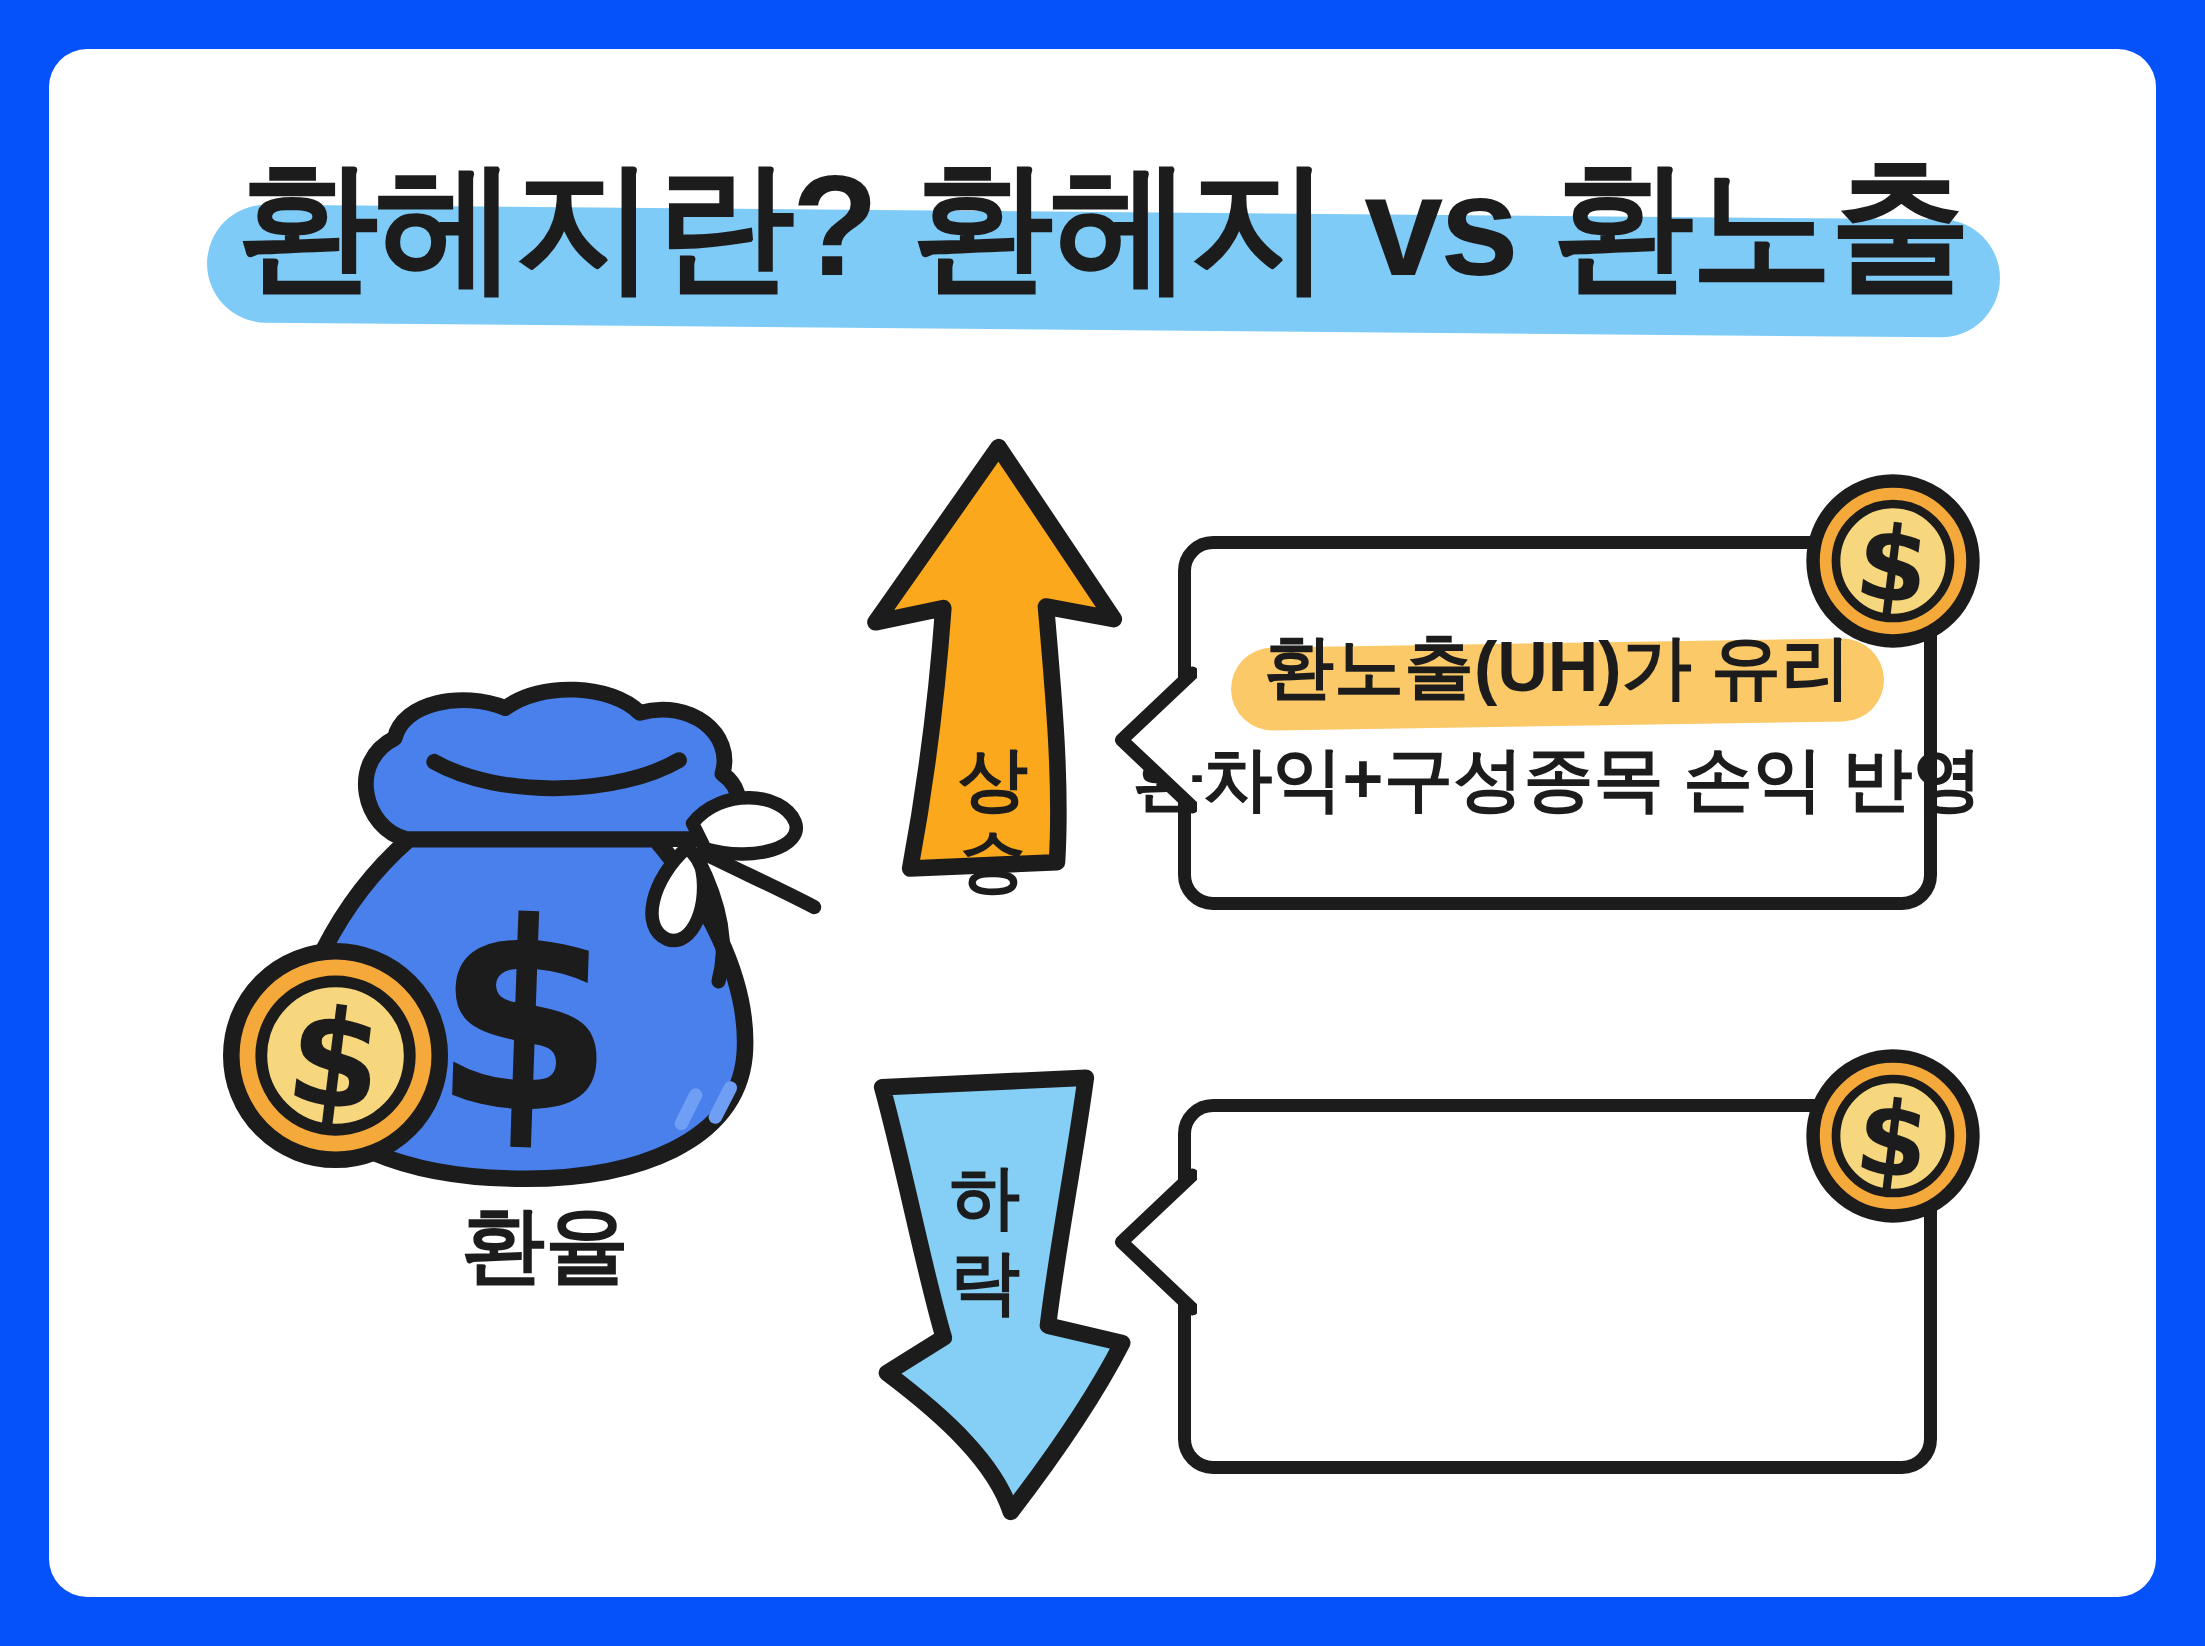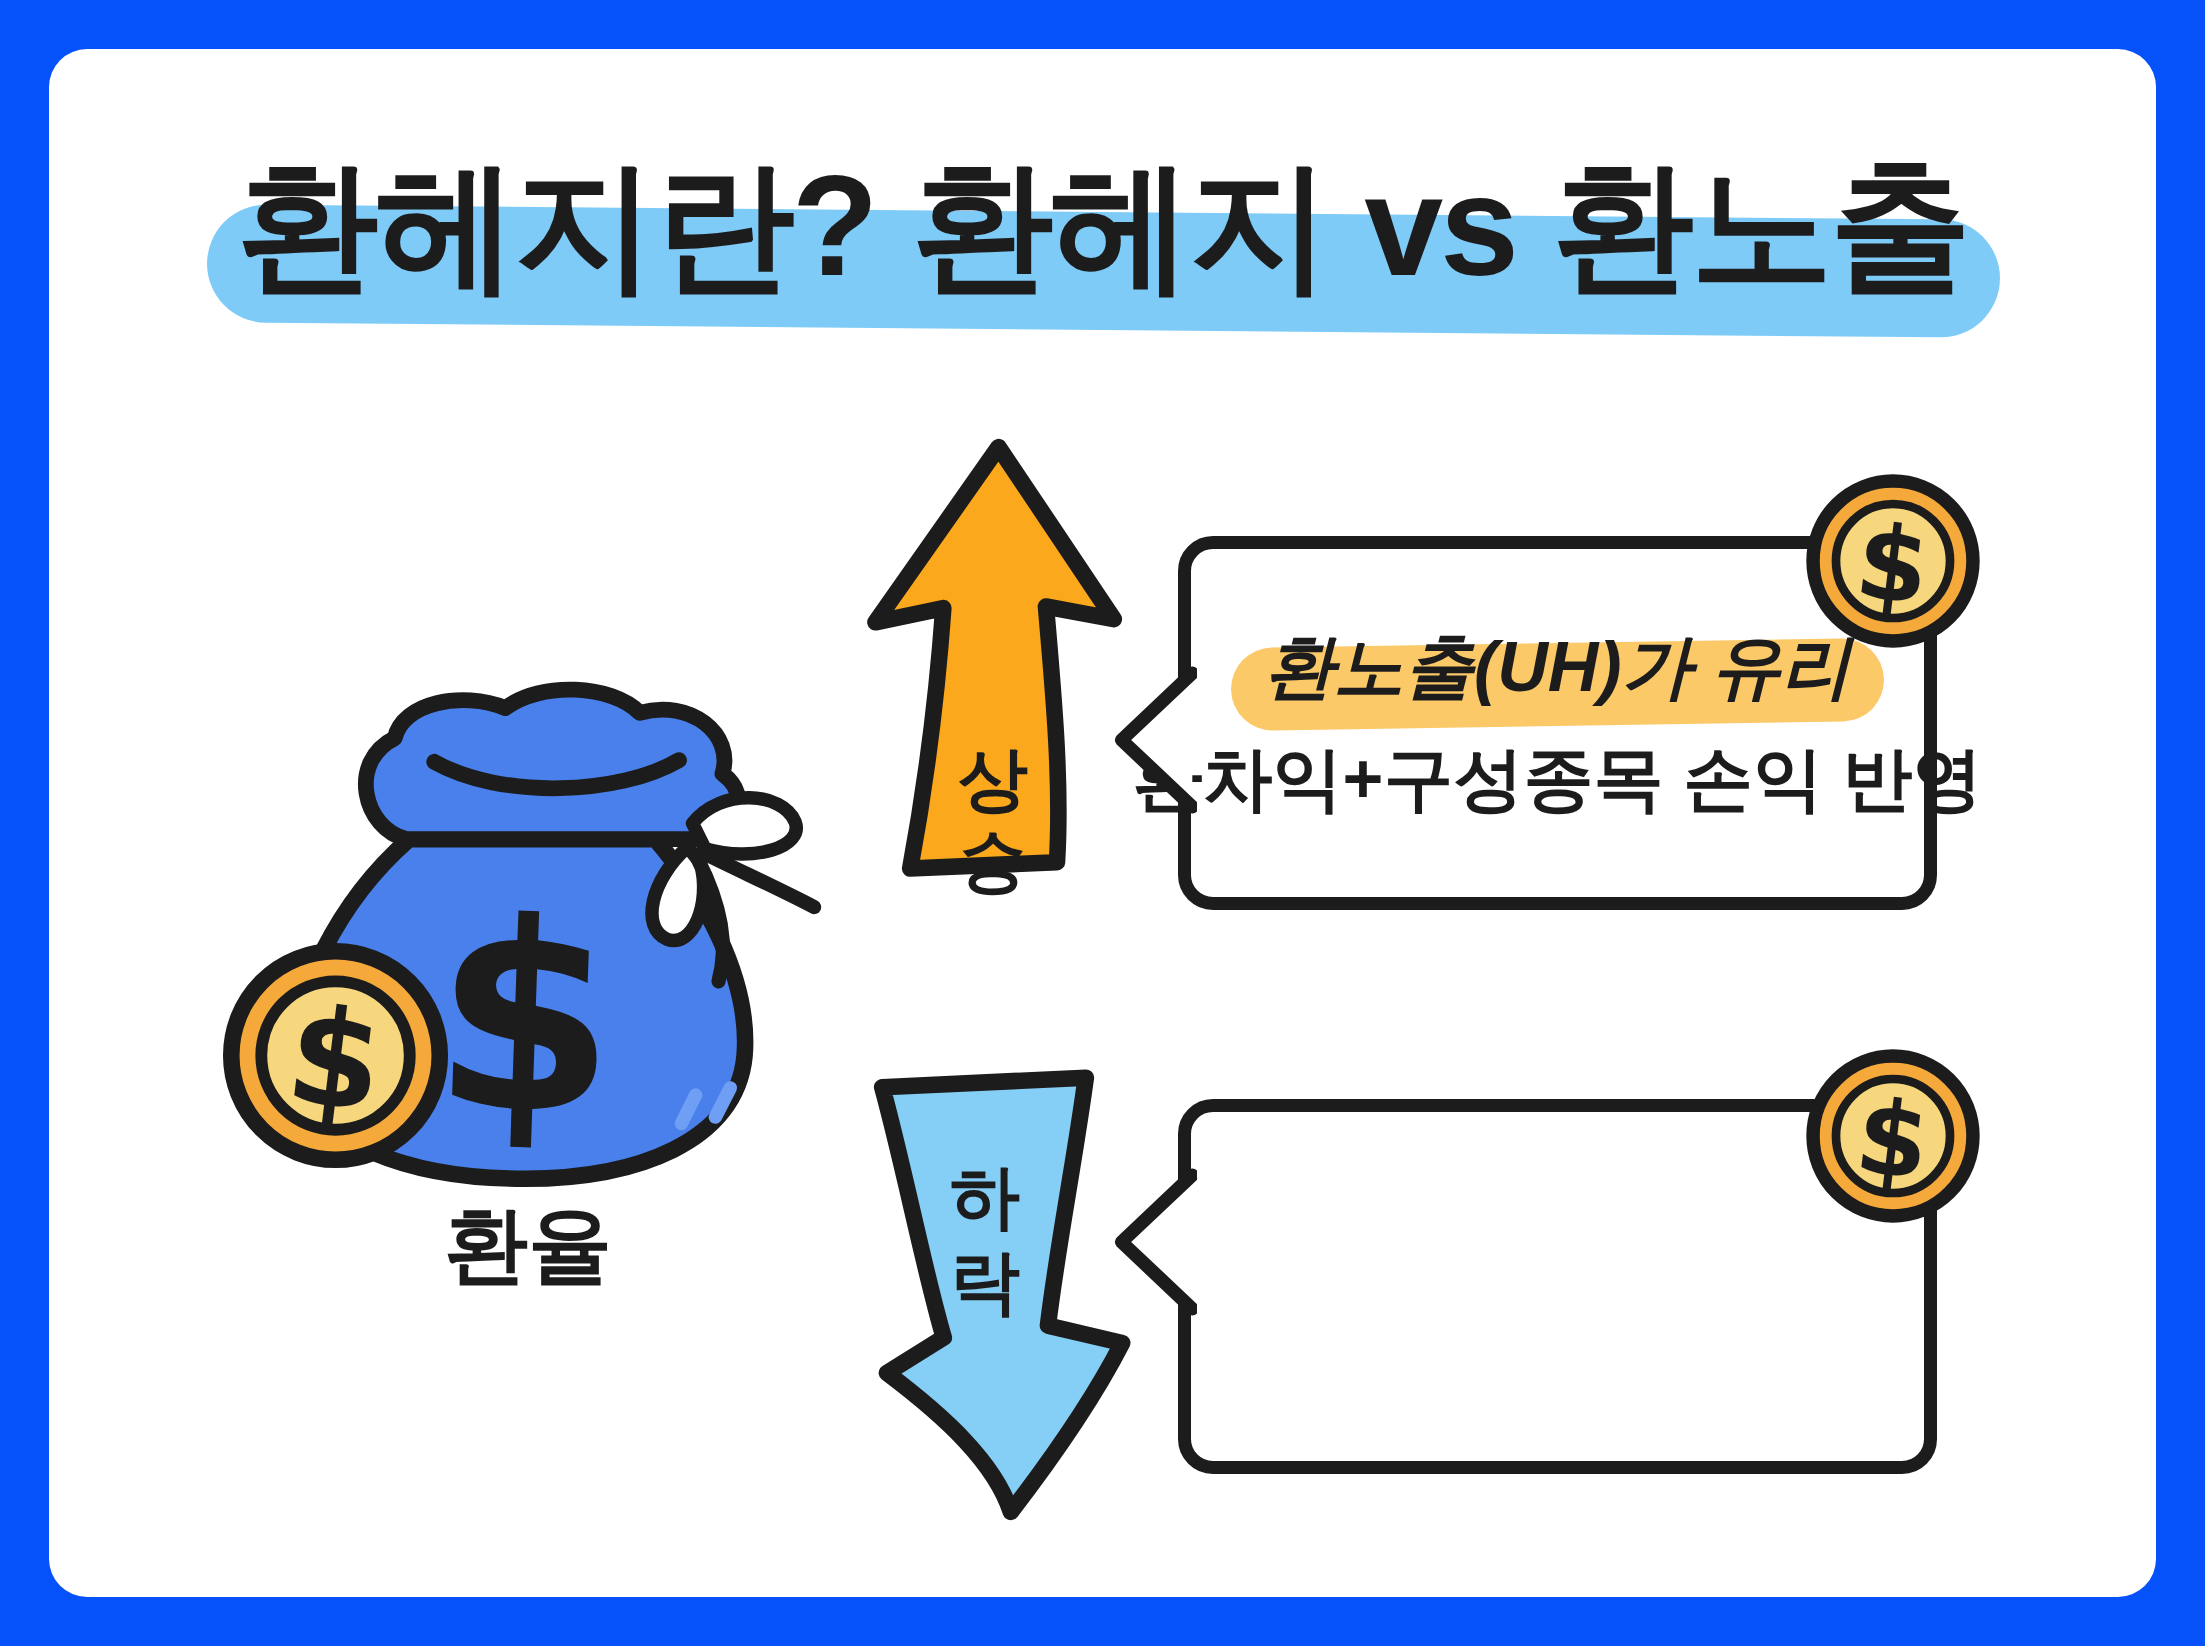--- a/index.html
+++ b/index.html
@@ -25,21 +25,21 @@
   }
   .title-text{
     position:absolute;left:0;top:111px;width:100%;
     text-align:center;font-size:142px;line-height:229px;font-weight:800;
     letter-spacing:-3.2px;white-space:nowrap;
   }
 
   
   .bag-svg{position:absolute;left:209px;top:667px;width:640px;height:537px;}
   .bag-label{
-    position:absolute;left:208px;top:1189px;width:640px;text-align:center;
+    position:absolute;left:225px;top:1189px;width:640px;text-align:center;
     font-size:84px;font-weight:800;
   }
 
   
   .up-arrow-svg{position:absolute;left:847px;top:436px;width:300px;height:442px;}
   .down-arrow-svg{position:absolute;left:849px;top:1065px;width:300px;height:458px;}
   .arrow-label{
     position:absolute;width:103px;text-align:center;
     writing-mode:vertical-rl;text-orientation:upright;
     font-size:70px;line-height:103px;letter-spacing:14.2px;font-weight:800;
@@ -58,21 +58,21 @@
   .bubble-content{
     position:absolute;inset:0;display:flex;flex-direction:column;
     align-items:center;justify-content:center;gap:20.5px;
   }
   .b-line{font-size:70px;font-weight:800;line-height:92px;white-space:nowrap;}
   .hl-wrap{position:relative;display:inline-block;padding:0 20.5px;}
   .hl-wrap .band{
     position:absolute;left:-12.6px;right:-12.6px;top:22px;bottom:-12.6px;
     background:#FBC968;border-radius:47px;transform:rotate(-0.9deg);z-index:0;
   }
-  .hl-wrap .txt{position:relative;z-index:1;font-style:italic;}
+  .hl-wrap .txt{position:relative;z-index:1;}
   .tail-svg{position:absolute;width:88px;height:150px;z-index:3;}
   .tail-1{left:1109px;top:665px;}
   .tail-2{left:1109px;top:1167px;}
   .coin-svg{position:absolute;width:190px;height:190px;z-index:4;}
   .coin-1{left:1798px;top:466px;}
   .coin-2{left:1798px;top:1041px;}
 
   svg text{font-family:"DejaVu Sans","Liberation Sans",sans-serif;}
 </style>
 </head>

